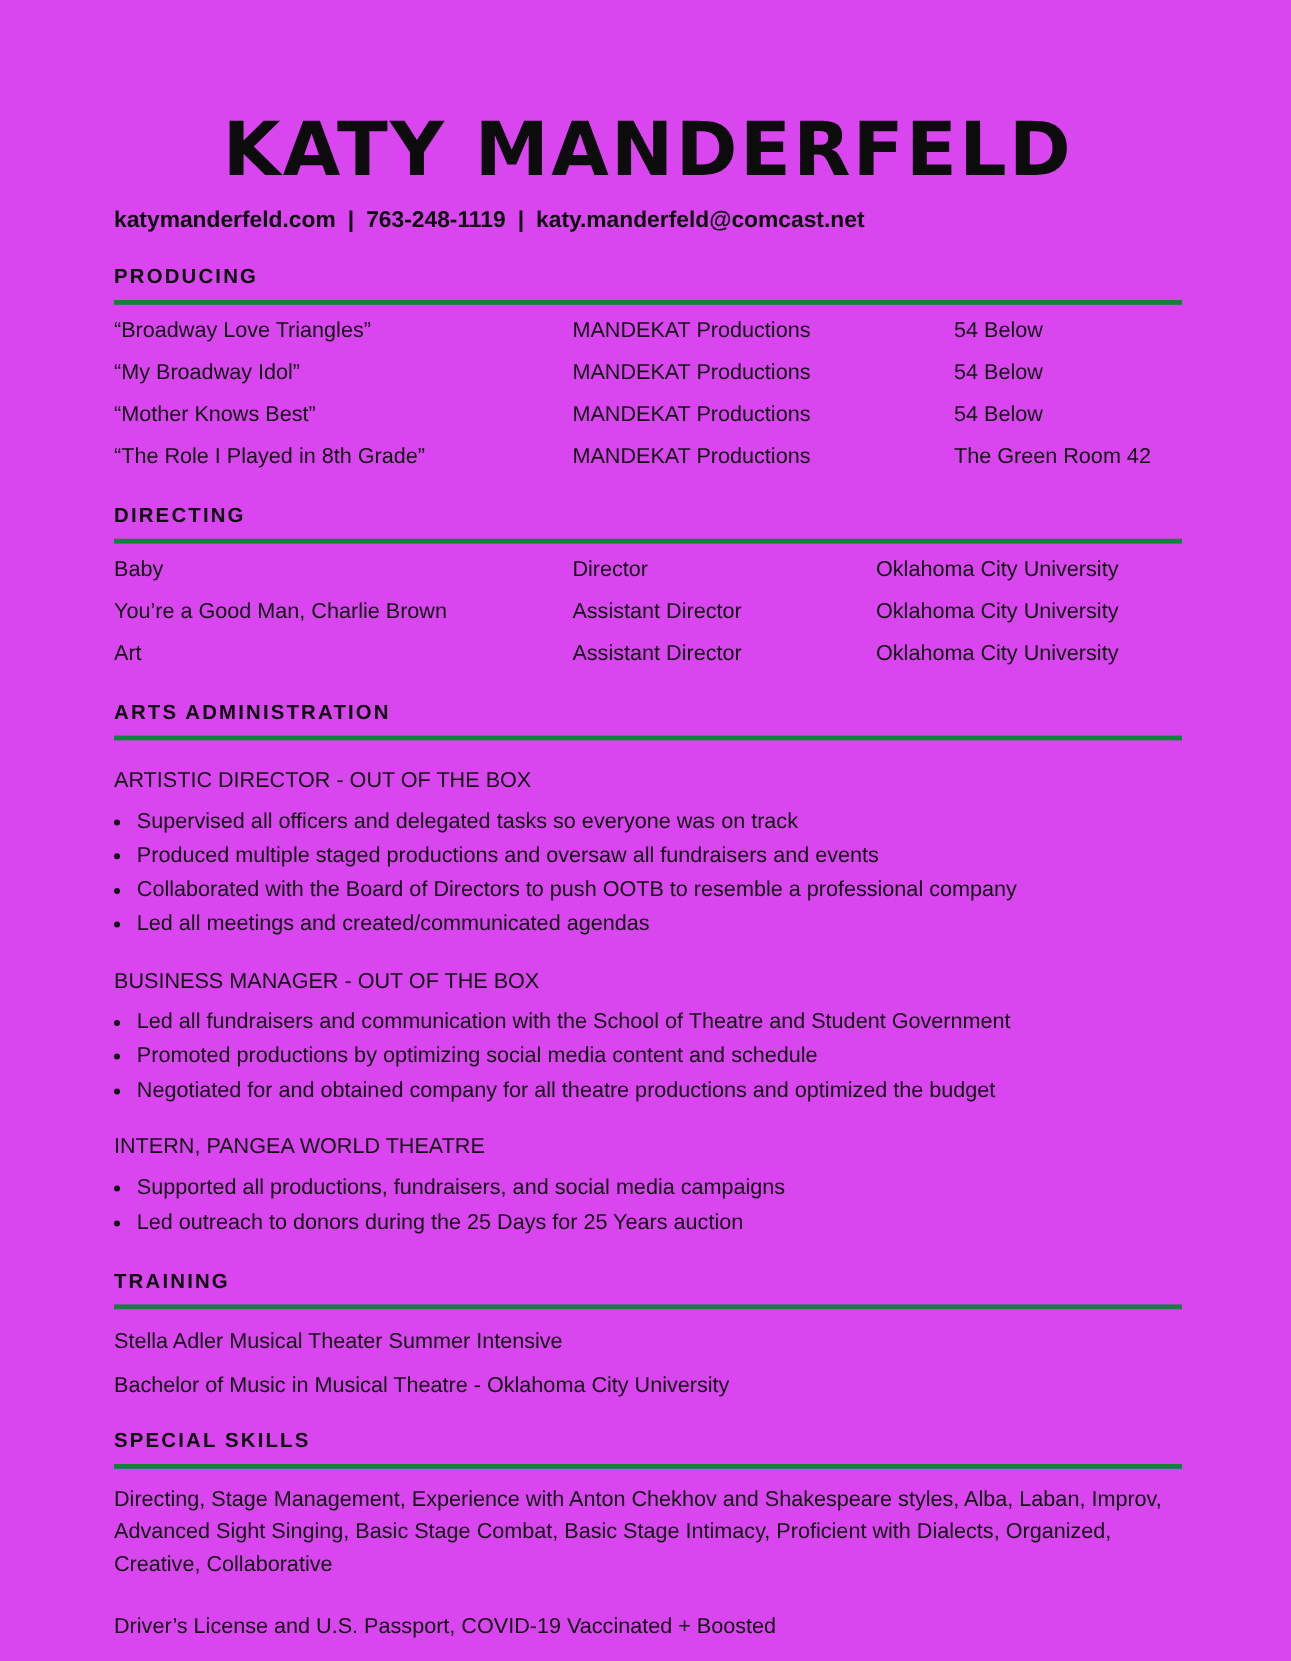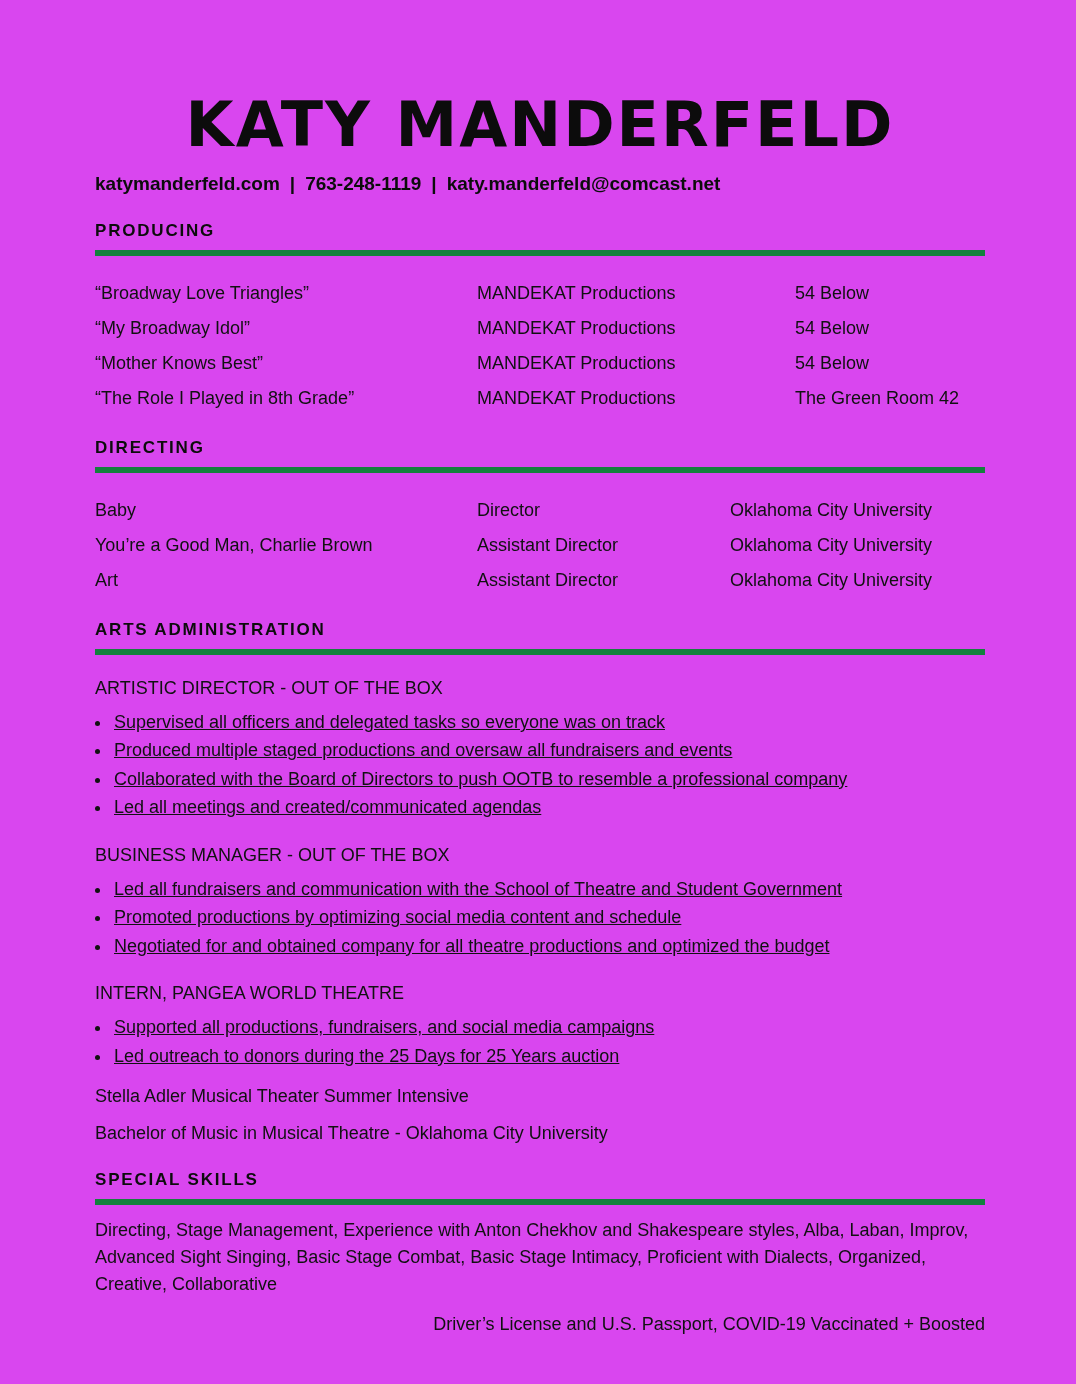--- a/index.html
+++ b/index.html
@@ -39,58 +39,57 @@
   .contact .sep { margin: 0 10px; }
 
   
   .sec-title {
     margin: 26px 0 0 0;
     font-size: 17px;
     font-weight: bold;
     letter-spacing: 1.8px;
     color: #0c0c0c;
     padding-bottom: 9px;
-    border-bottom: 6px solid #15803d;
+    border-bottom: 4px solid #15803d;
   }
   section.tight .sec-title { margin-top: 22px; }
 
   
-  .rows { padding-top: 20px; }
+  .rows { padding-top: 4px; }
   .row {
     display: grid;
     align-items: center;
     height: 35px;
     font-size: 18px;
   }
   .grid-producing { grid-template-columns: 382px 318px 1fr; }
   .grid-directing { grid-template-columns: 382px 253px 1fr; }
 
   
   .job-title {
     margin: 23px 0 0 0;
     font-size: 18px;
     font-weight: normal;
     color: #111;
   }
   .job ul {
     margin: 9px 0 0 0;
     padding-left: 17px;
-    text-decoration: underline;
   }
   .job li {
     line-height: 28.5px;
     padding-left: 2px;
   }
 
   
   .line-item { margin: 15px 0 0 0; line-height: 22px; }
 
   
   .skills-para { margin: 12px 0 0 0; line-height: 27px; }
-  .skills-para + .skills-para { margin-top: 13px; text-align: right; }
+  .skills-para + .skills-para { margin-top: 25px; }
 </style>
 </head>
 <body>
 
 <div class="page">
 
   <header>
     <h1 class="name">KATY MANDERFELD</h1>
     <p class="contact">
       <span>katymanderfeld.com</span><span class="sep">|</span><span>763-248-1119</span><span class="sep">|</span><span>katy.manderfeld@comcast.net</span>
@@ -169,20 +168,21 @@
     <div class="job">
       <h3 class="job-title">INTERN, PANGEA WORLD THEATRE</h3>
       <ul>
         <li>Supported all productions, fundraisers, and social media campaigns</li>
         <li>Led outreach to donors during the 25 Days for 25 Years auction</li>
       </ul>
     </div>
   </section>
 
   <section>
+    <h2 class="sec-title">TRAINING</h2>
     <p class="line-item">Stella Adler Musical Theater Summer Intensive</p>
     <p class="line-item">Bachelor of Music in Musical Theatre - Oklahoma City University</p>
   </section>
 
   <section>
     <h2 class="sec-title">SPECIAL SKILLS</h2>
     <p class="skills-para">Directing, Stage Management, Experience with Anton Chekhov and Shakespeare styles, Alba, Laban, Improv, Advanced Sight Singing, Basic Stage Combat, Basic Stage Intimacy, Proficient with Dialects, Organized, Creative, Collaborative</p>
     <p class="skills-para">Driver’s License and U.S. Passport, COVID-19 Vaccinated + Boosted</p>
   </section>
 

